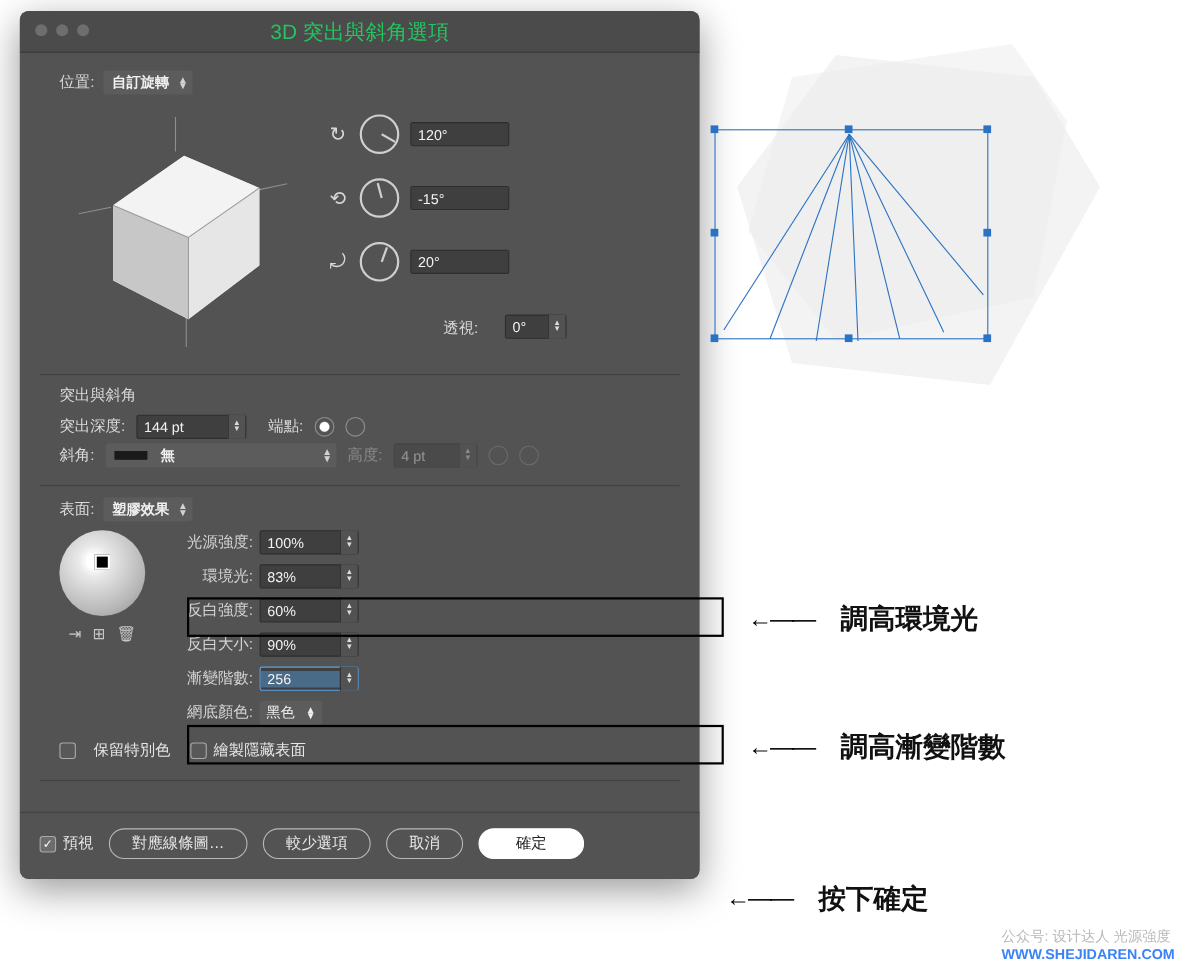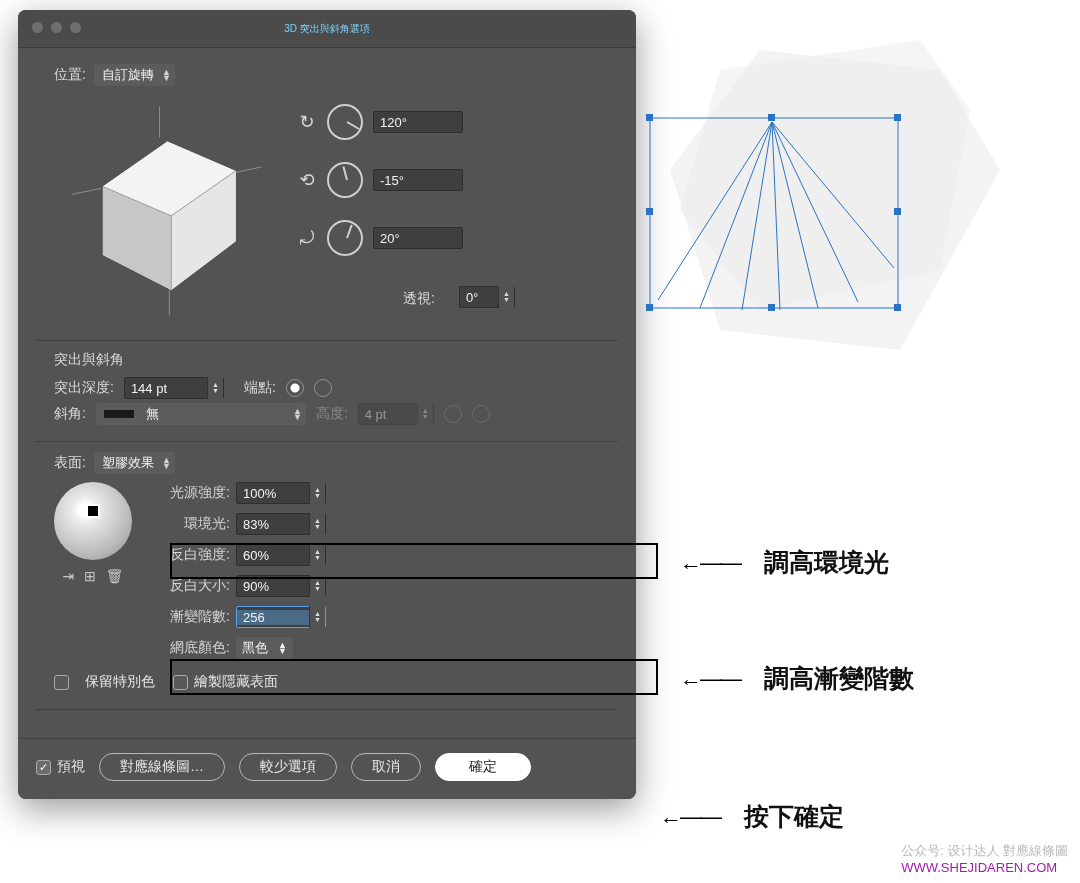--- a/index.html
+++ b/index.html
@@ -29,31 +29,32 @@
     height: 38px;
     display:flex; align-items:center; justify-content:center;
     background:#4b4b4b;
     border-bottom:1px solid #3a3a3a;
     position: relative;
   }
   .titlebar .dots{
     position:absolute; left:14px; top:12px; display:flex; gap:8px;
   }
   .dot{width:11px;height:11px;border-radius:50%;background:#6e6e6e}
-  .title{font-size:10px;color:#7dd3fc}
+  .title{font-size:19px;color:#22c55e}
 
   .body{padding:12px 36px 8px}
   .row{display:flex;align-items:center;gap:8px;margin:4px 0}
 
   .label{color:#d9d9d9;font-size:14px}
 
   .select{
     display:flex;align-items:center;gap:2px;
     background:#5c5c5c;border-radius:3px;padding:0 4px 0 8px;height:22px;font-size:13px;
     color:#f0f0f0;
+    font-weight:bold;
   }
   .select .chev{font-size:9px;opacity:.8;display:flex;flex-direction:column;line-height:6px;margin-left:6px}
 
   .rot-area{display:flex;gap:28px;margin-top:8px}
   .cube-wrap{width:215px;height:230px;display:flex;align-items:center;justify-content:center;position:relative}
   .cube-wrap svg{width:220px;height:230px}
 
   .angle-col{display:flex;flex-direction:column;gap:22px;margin-top:10px}
   .angle-row{display:flex;align-items:center;gap:10px}
   .dial{
@@ -121,21 +122,21 @@
   .hl{
     position:absolute;left:170px;height:36px;border:2px solid #000;pointer-events:none}
 
   .canvas-art{
     position:absolute;left:640px;top:30px;width:390px;height:400px;
   }
 
   .watermark{
     position:absolute;right:12px;bottom:8px;color:#b9b9b9;font-size:13px
   }
-  .watermark b{color:#a21caf;font-weight:400}
+  .watermark b{color:#3b82f6;font-weight:700}
 </style>
 </head>
 <body>
 
 <div class="dialog">
   <div class="titlebar">
     <div class="dots">
       <div class="dot"></div>
       <div class="dot"></div>
       <div class="dot"></div>
@@ -365,15 +366,15 @@
       <line x1="132" y1="92" x2="102" y2="280"></line>
       <line x1="132" y1="92" x2="140" y2="280"></line>
       <line x1="132" y1="92" x2="178" y2="278"></line>
       <line x1="132" y1="92" x2="218" y2="272"></line>
       <line x1="132" y1="92" x2="254" y2="238"></line>
     </g>
   </svg>
 </div>
 
 <div class="watermark">
-  <span>公众号: 设计达人 對應線條圖</span><br>
+  <span>公众号: 设计达人 光源強度</span><br>
   <b>WWW.SHEJIDAREN.COM</b>
 </div>
 
 </body></html>

